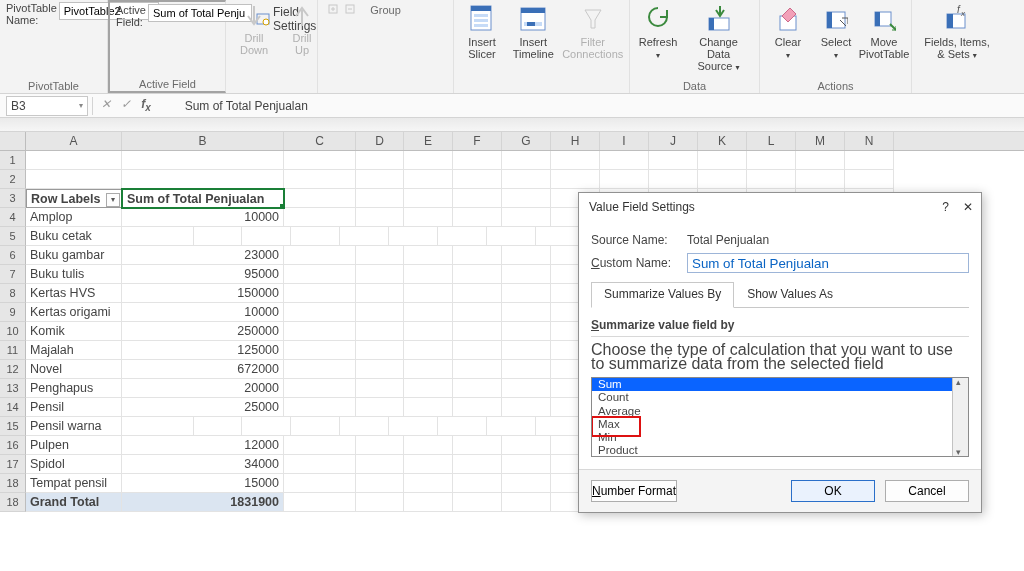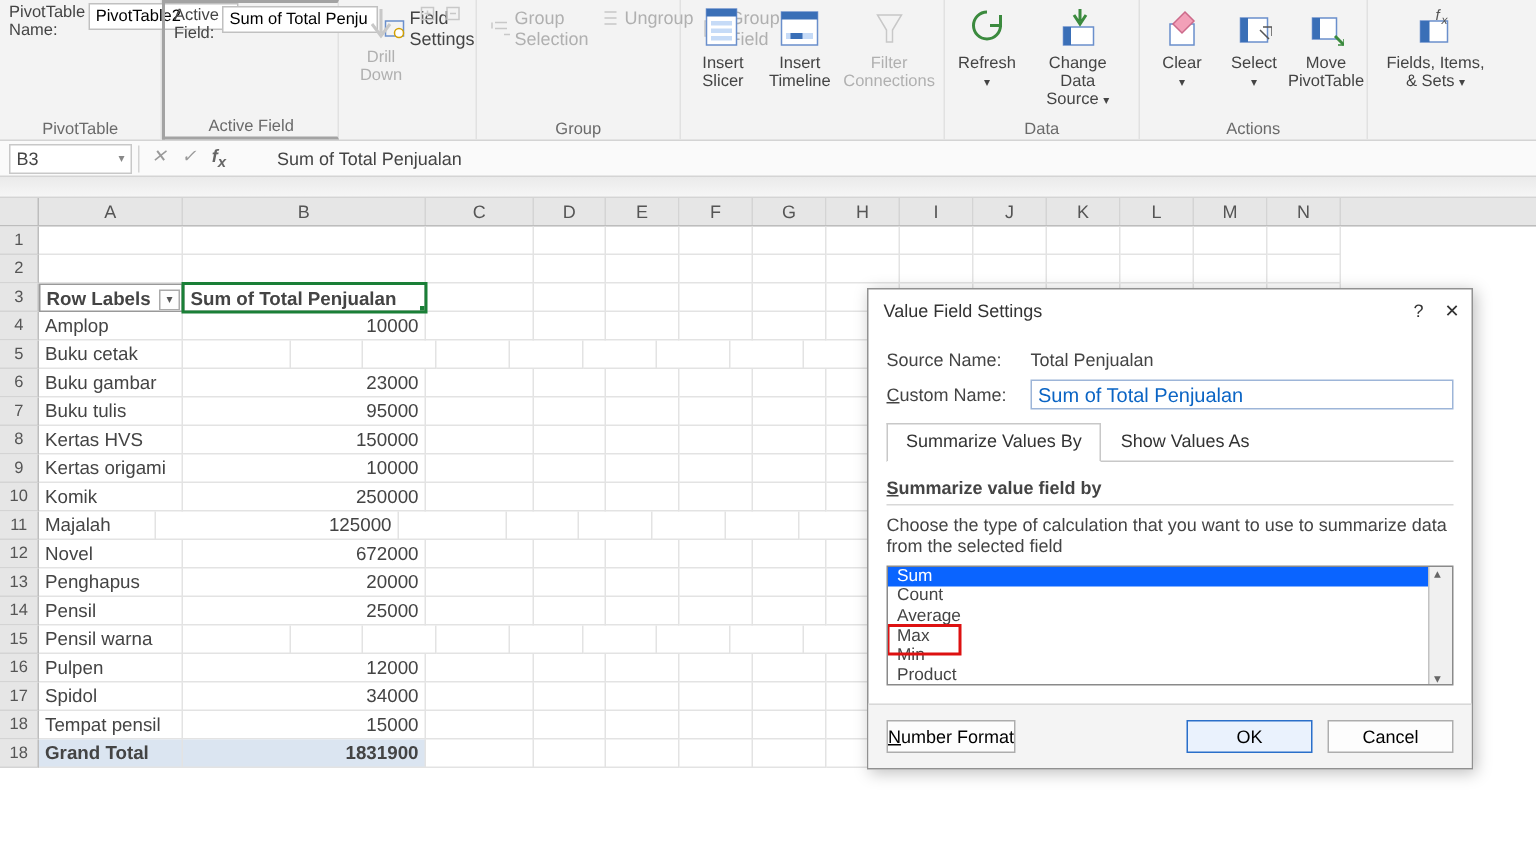--- a/index.html
+++ b/index.html
@@ -51,21 +51,21 @@
   .dlg-title .tbtns { display:flex; gap:14px; color:#666; font-size:14px;}
   .dlg-body { padding: 6px 12px 12px 12px; }
   .frow { display:flex; align-items:center; gap:8px; margin:6px 0;}
   .frow label { min-width:88px;}
   .dlg-input { border:1px solid #9db5d8; height:20px; flex:1; padding:0 4px; background:#fff; color:#0a64c4;}
   .tabs { display:flex; border-bottom:1px solid #c8c8c8; margin-top:8px;}
   .tab { padding:4px 12px 6px 12px; font-size:12px; color:#333; border:1px solid transparent; position:relative; top:1px;}
   .tab.active { border:1px solid #c8c8c8; border-bottom:1px solid #fff; background:#fff;}
   .sumlabel { font-weight:bold; margin:10px 0 4px 0;}
   .hr { border:none; border-top:1px solid #d8d8d8; margin:2px 0 6px 0;}
-  .desc { font-size:12px; color:#444; line-height:14px; margin-bottom:6px;}
+  .desc { font-size:16px; color:#444; line-height:14px; margin-bottom:6px;}
   .listbox { border:1px solid #8a8a8a; height:80px; display:flex;}
   .listbox .items { flex:1; overflow:hidden;}
   .listbox .item { padding:0 6px; height:13.3px; line-height:13.3px; font-size:11.5px;}
   .listbox .item.sel-item { background:#0a64ff; color:#fff;}
   .listbox .item.redwrap { position:relative;}
   .listbox .item.redwrap::after { content:""; position:absolute; left:-1px; top:-2px; width:46px; height:17px; border:2px solid #d11; pointer-events:none;}
   .listbox .scroll { width:16px; background:#f0f0f0; border-left:1px solid #c2c2c2; position:relative;}
   .listbox .scroll::before { content:"▴"; position:absolute; top:-1px; left:3px; font-size:9px; color:#666;}
   .listbox .scroll::after { content:"▾"; position:absolute; bottom:-1px; left:3px; font-size:9px; color:#666;}
   .dlg-foot { display:flex; justify-content:space-between; align-items:center; border-top:1px solid #d8d8d8; padding:10px 12px; background:#f4f4f4;}
@@ -115,57 +115,41 @@
   </div>
 
   <div class="rgroup" style="width:92px; border-right:1px solid #e1e1e1;">
     <div class="rrow" style="height:64px; align-items:flex-start;">
       <div class="bigbtn disabled">
         <svg width="20" height="26">
             <path d="M10 2 L10 18 M4 12 L10 20 L16 12" stroke="#c8c8c8" stroke-width="2" fill="none"></path>
           </svg>
         <div class="lbl">Drill Down</div>
       </div>
+      <div class="bigbtn disabled">
+        <svg width="20" height="26">
+            <path d="M10 22 L10 6 M4 12 L10 4 L16 12" stroke="#c8c8c8" stroke-width="2" fill="none"></path>
+          </svg>
+        <div class="lbl">Drill Up</div>
+      </div>
       <div class="vstack disabled" style="gap:3px; padding-top:2px;">
         <svg width="14" height="10">
             <rect x="1" y="1" width="8" height="8" fill="none" stroke="#c8c8c8"></rect>
             <path d="M3 5 H7 M5 3 V7" stroke="#c8c8c8"></path>
           </svg>
         <svg width="14" height="10">
             <rect x="1" y="1" width="8" height="8" fill="none" stroke="#c8c8c8"></rect>
             <path d="M3 5 H7" stroke="#c8c8c8"></path>
           </svg>
       </div>
     </div>
     <div class="rgroup-label" style="visibility:hidden;">.</div>
   </div>
 
   <div class="rgroup" style="width:136px;">
-    <div class="vstack disabled" style="gap:3px; padding-top:2px;">
-      <div class="smallbtn">
-          <svg width="14" height="12">
-            <path d="M4 2 L12 2 M4 6 L12 6" stroke="#c8c8c8"></path>
-            <path d="M10 10 L14 10" stroke="#c8c8c8"></path>
-            <path d="M2 2 L2 6" stroke="#c8c8c8" fill="none"></path>
-          </svg>
-          <span>Group Selection</span>
-        </div>
-      <div class="smallbtn">
-          <svg width="14" height="12">
-            <path d="M4 2 L12 2 M4 6 L12 6 M4 10 L12 10" stroke="#c8c8c8"></path>
-          </svg>
-          <span>Ungroup</span>
-        </div>
-      <div class="smallbtn">
-          <svg width="14" height="12">
-            <rect x="1" y="1" width="10" height="10" fill="none" stroke="#c8c8c8"></rect>
-          </svg>
-          <span>Group Field</span>
-        </div>
-    </div>
     <div class="rgroup-label">Group</div>
   </div>
 
   <div class="rgroup" style="width:176px;">
     <div class="rrow">
       <div class="bigbtn">
         <svg width="28" height="30">
             <rect x="3" y="2" width="20" height="24" fill="#fff" stroke="#6a8fcc"></rect>
             <rect x="3" y="2" width="20" height="5" fill="#3a6fb7"></rect>
             <rect x="6" y="10" width="14" height="3" fill="#c6dbf7"></rect>
@@ -458,21 +442,21 @@
         <div class="cell" style="width: 49px;"></div>
         <div class="cell" style="width: 49px;"></div>
         <div class="cell" style="width: 49px;"></div>
         <div class="cell" style="width: 49px;"></div>
         <div class="cell" style="width: 49px;"></div>
         <div class="cell" style="width: 49px;"></div>
         <div class="cell" style="width: 49px;"></div>
       </div>
       <div class="row">
         <div class="rh">11</div>
-        <div class="cell" style="width: 78px;">Majalah</div>
+        <div class="cell" style="width: 96px;">Majalah</div>
         <div class="cell right" style="width: 162px;">125000</div>
         <div class="cell" style="width: 72px;"></div>
         <div class="cell" style="width: 48px;"></div>
         <div class="cell" style="width: 49px;"></div>
         <div class="cell" style="width: 49px;"></div>
         <div class="cell" style="width: 49px;"></div>
         <div class="cell" style="width: 49px;"></div>
         <div class="cell" style="width: 49px;"></div>
         <div class="cell" style="width: 49px;"></div>
         <div class="cell" style="width: 49px;"></div>

